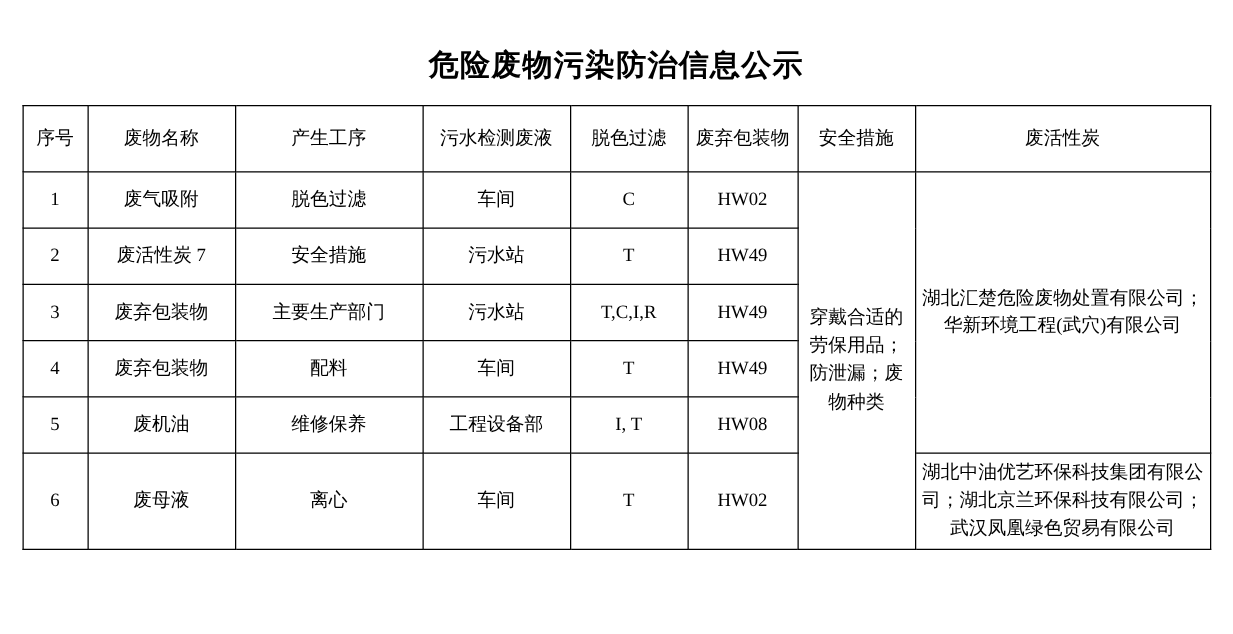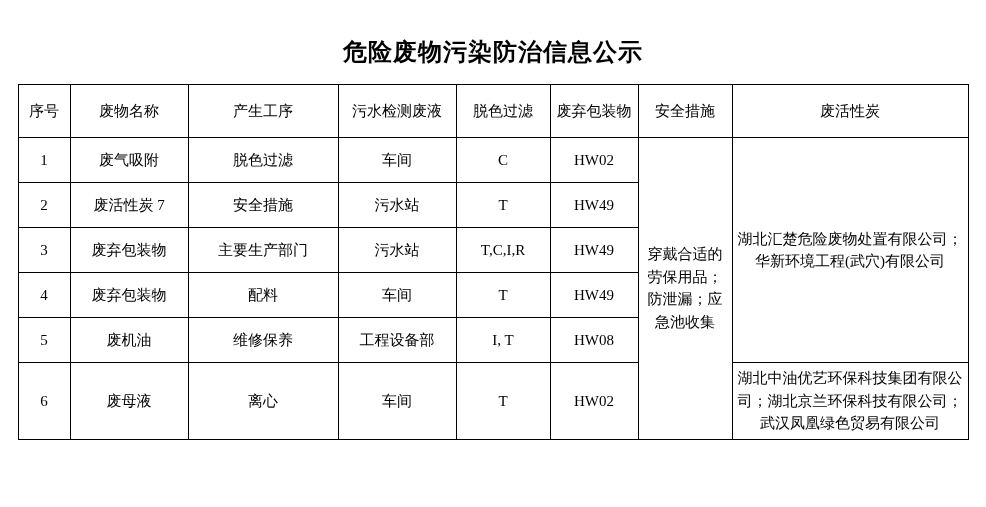--- a/index.html
+++ b/index.html
@@ -105,21 +105,21 @@
       </tr>
     </thead>
     <tbody>
       <tr>
         <td>1</td>
         <td>废气吸附</td>
         <td>脱色过滤</td>
         <td>车间</td>
         <td>C</td>
         <td>HW02</td>
-        <td class="safety-cell" rowspan="6">穿戴合适的劳保用品；防泄漏；应急池收集</td>
+        <td class="safety-cell" rowspan="6">穿戴合适的劳保用品；防泄漏；废物种类</td>
         <td class="dest-cell" rowspan="5">湖北汇楚危险废物处置有限公司；华新环境工程(武穴)有限公司</td>
       </tr>
       <tr>
         <td>2</td>
         <td>废活性炭 7</td>
         <td>安全措施</td>
         <td>污水站</td>
         <td>T</td>
         <td>HW49</td>
       </tr>

